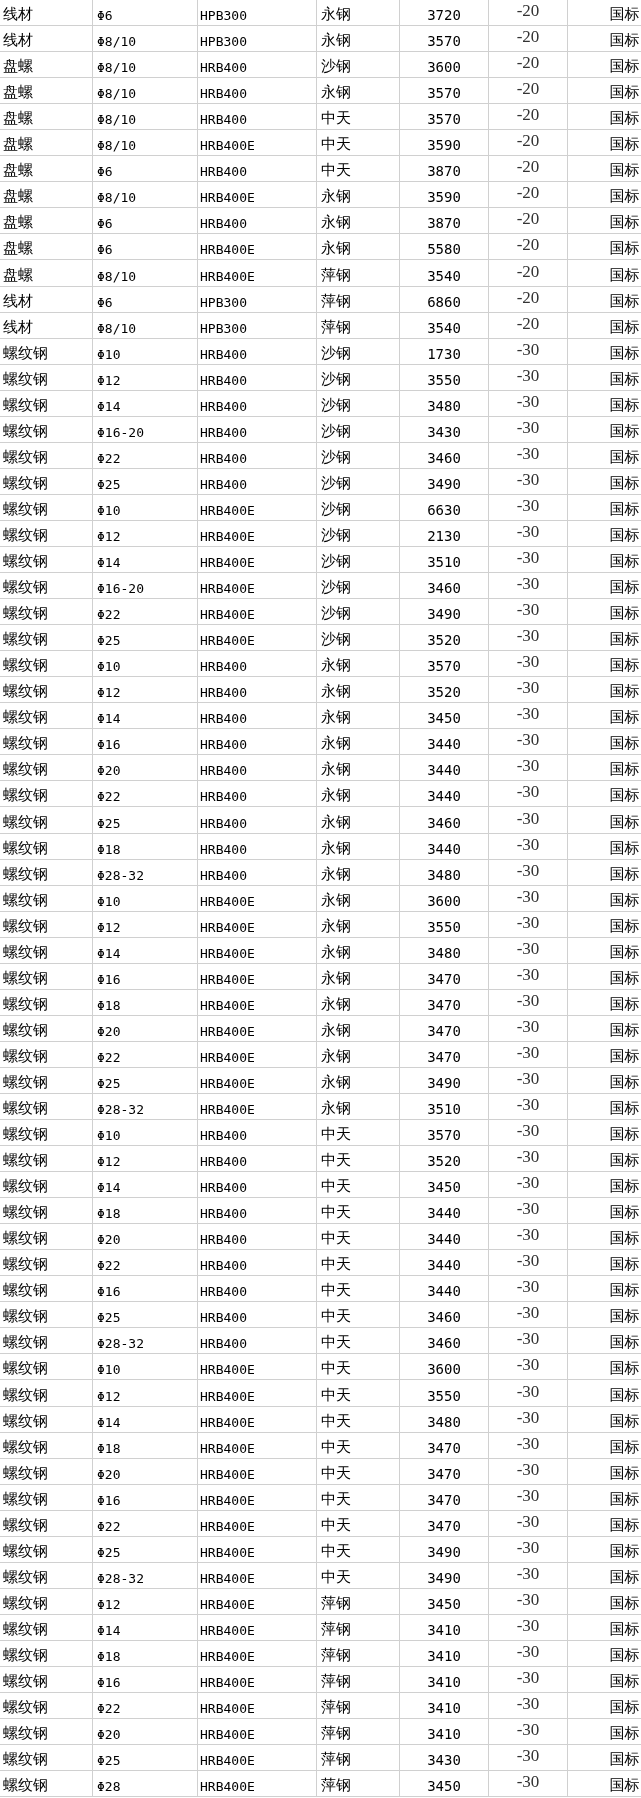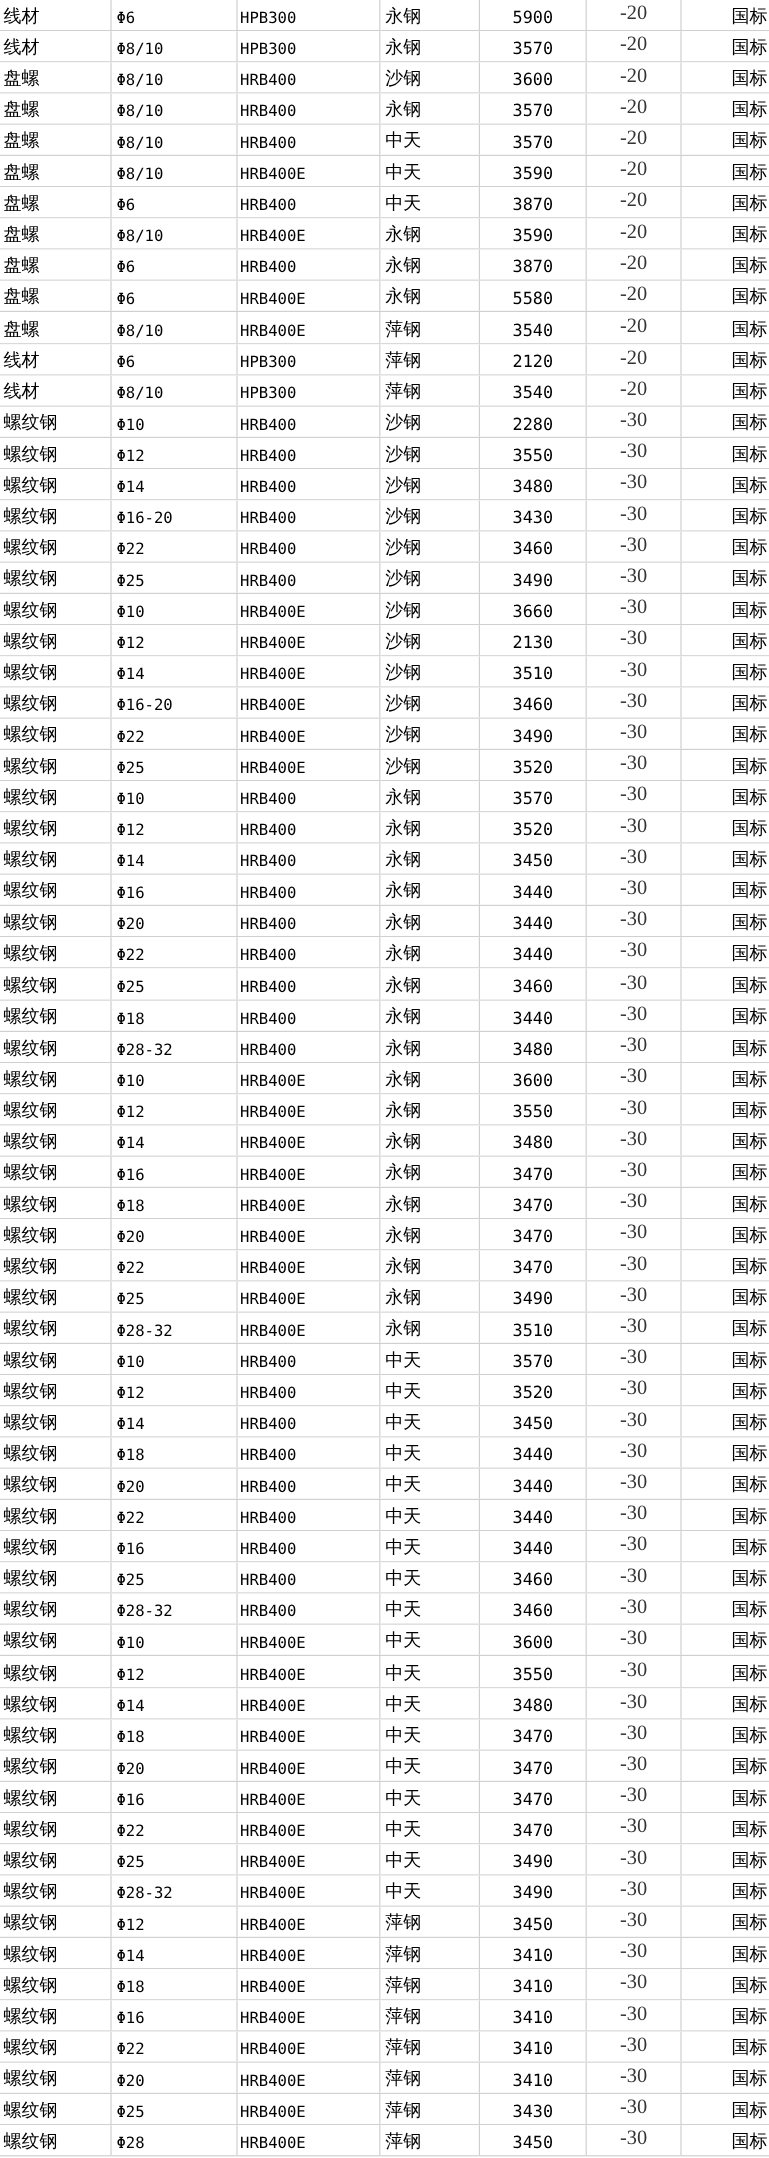--- a/index.html
+++ b/index.html
@@ -54,21 +54,21 @@
 </style>
 </head>
 <body>
 
 <div class="sheet">
   <div class="row">
     <div class="cell c0">线材</div>
     <div class="cell c1">Φ6</div>
     <div class="cell c2">HPB300</div>
     <div class="cell c3">永钢</div>
-    <div class="cell c4">5900</div>
+    <div class="cell c4">3720</div>
     <div class="cell c5">-20</div>
     <div class="cell c6">国标</div>
   </div>
 
   <div class="row">
     <div class="cell c0">线材</div>
     <div class="cell c1">Φ8/10</div>
     <div class="cell c2">HPB300</div>
     <div class="cell c3">永钢</div>
     <div class="cell c4">3570</div>
@@ -164,41 +164,41 @@
     <div class="cell c4">3540</div>
     <div class="cell c5">-20</div>
     <div class="cell c6">国标</div>
   </div>
 
   <div class="row">
     <div class="cell c0">线材</div>
     <div class="cell c1">Φ6</div>
     <div class="cell c2">HPB300</div>
     <div class="cell c3">萍钢</div>
-    <div class="cell c4">2120</div>
+    <div class="cell c4">6860</div>
     <div class="cell c5">-20</div>
     <div class="cell c6">国标</div>
   </div>
 
   <div class="row">
     <div class="cell c0">线材</div>
     <div class="cell c1">Φ8/10</div>
     <div class="cell c2">HPB300</div>
     <div class="cell c3">萍钢</div>
     <div class="cell c4">3540</div>
     <div class="cell c5">-20</div>
     <div class="cell c6">国标</div>
   </div>
 
   <div class="row">
     <div class="cell c0">螺纹钢</div>
     <div class="cell c1">Φ10</div>
     <div class="cell c2">HRB400</div>
     <div class="cell c3">沙钢</div>
-    <div class="cell c4">2280</div>
+    <div class="cell c4">1730</div>
     <div class="cell c5">-30</div>
     <div class="cell c6">国标</div>
   </div>
 
   <div class="row">
     <div class="cell c0">螺纹钢</div>
     <div class="cell c1">Φ12</div>
     <div class="cell c2">HRB400</div>
     <div class="cell c3">沙钢</div>
     <div class="cell c4">3550</div>
@@ -244,21 +244,21 @@
     <div class="cell c4">3490</div>
     <div class="cell c5">-30</div>
     <div class="cell c6">国标</div>
   </div>
 
   <div class="row">
     <div class="cell c0">螺纹钢</div>
     <div class="cell c1">Φ10</div>
     <div class="cell c2">HRB400E</div>
     <div class="cell c3">沙钢</div>
-    <div class="cell c4">3660</div>
+    <div class="cell c4">6630</div>
     <div class="cell c5">-30</div>
     <div class="cell c6">国标</div>
   </div>
 
   <div class="row">
     <div class="cell c0">螺纹钢</div>
     <div class="cell c1">Φ12</div>
     <div class="cell c2">HRB400E</div>
     <div class="cell c3">沙钢</div>
     <div class="cell c4">2130</div>

